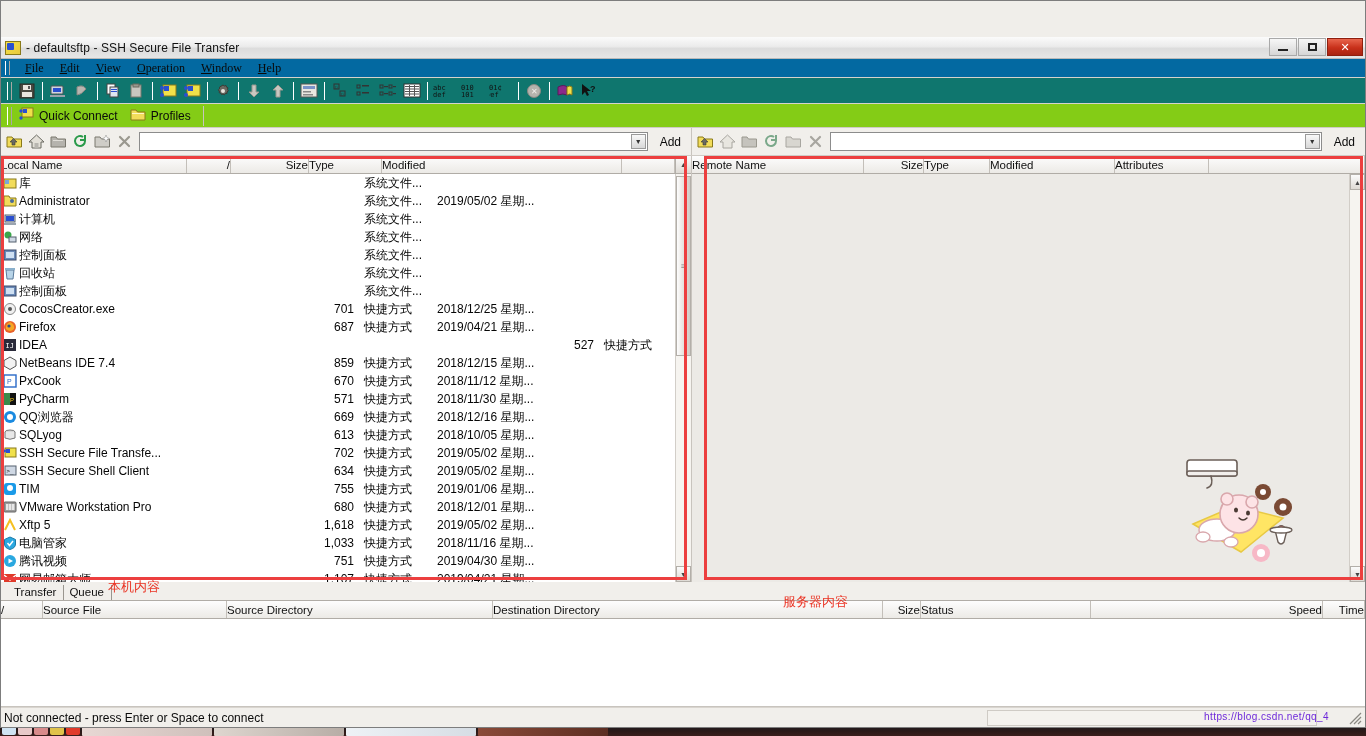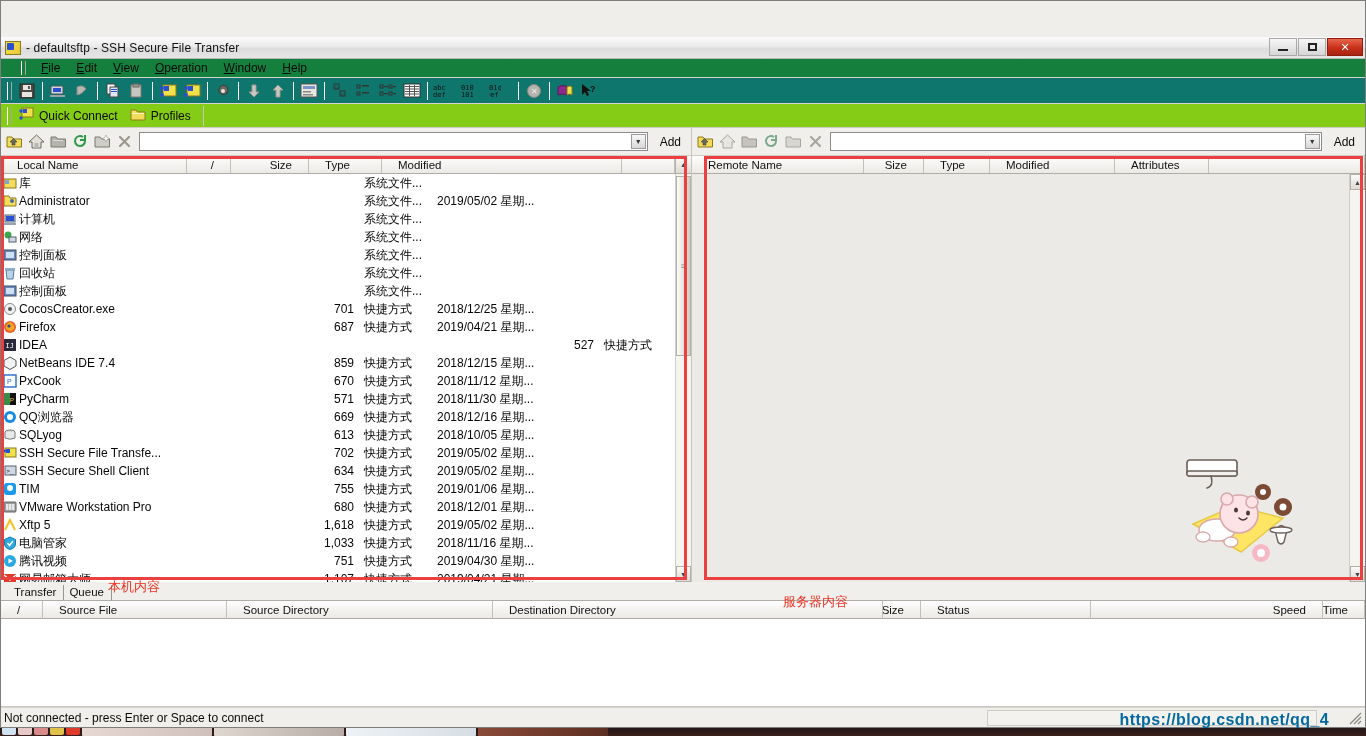--- a/index.html
+++ b/index.html
@@ -59,21 +59,21 @@
     font-size: 11px; color: #222;
   }
   .wc.close {
     background: linear-gradient(180deg,#e8654d 0%, #c8301a 55%, #a82412 100%);
     border-color: #8e1f0e; color: #fff; font-weight: bold; width: 36px;
   }
 
   
   #menubar {
     height: 19px; flex: 0 0 19px; display: flex; align-items: center;
-    background: #15803d; border-bottom: 1px solid #d6d2cc; padding-left: 20px;
+    background: #0369a1; border-bottom: 1px solid #d6d2cc; padding-left: 4px; font-family: Liberation Serif, serif;
   }
   #menubar .grip { width: 5px; height: 14px; border-left: 1px solid #fff; border-right: 1px solid #a9a7a3; margin-right: 7px; }
   .menu-item { font-size: 12px; padding: 1px 8px; color: #0a0a0a; }
   .menu-item u { text-decoration: underline; }
 
   
   #toolbar {
     height: 26px; flex: 0 0 26px; display: flex; align-items: center;
     background: #0f766e; border-bottom: 1px solid #d6d2cc; padding-left: 3px;
   }
@@ -115,21 +115,21 @@
   .pane { display: flex; flex-direction: column; position: relative; }
   .pane.left { width: 690px; }
   .pane.right { flex: 1; border-left: 1px solid #c8c4be; }
   .pane-hl { position: absolute; border: 3px solid #ec3f3f; pointer-events: none; z-index: 6; }
 
   .colhdr {
     height: 18px; flex: 0 0 18px; display: flex;
     background: linear-gradient(180deg,#fdfdfd,#eceae6);
     border-bottom: 1px solid #b0aca6; font-size: 11.5px; color: #111;
   }
-  .ch { border-right: 1px solid #c3bfb9; padding: 1px 16px; display: flex; align-items: center; overflow: hidden; white-space: nowrap; }
+  .ch { border-right: 1px solid #c3bfb9; padding: 1px 0; display: flex; align-items: center; overflow: hidden; white-space: nowrap; }
   .ch.r { justify-content: flex-end; }
 
   .listbody { flex: 1; background: #fff; overflow: hidden; position: relative; display: flex; }
   .rows { flex: 1; }
   .row { height: 18px; display: flex; align-items: center; font-size: 12px; color: #060606; }
   .ricon { width: 18px; flex: 0 0 18px; display: flex; align-items: center; justify-content: center; }
   .rname { flex: 1; overflow: hidden; white-space: nowrap; }
   .rsize { width: 78px; text-align: right; padding-right: 8px; }
   .rtype { width: 73px; padding-left: 2px; }
   .rmod  { width: 240px; padding-left: 2px; }
@@ -162,21 +162,21 @@
   #tabsrow { height: 18px; flex: 0 0 18px; display: flex; align-items: flex-end; background: #f1efeb; padding-left: 8px; position: relative; }
   .tab { font-size: 11.5px; padding: 1px 7px 2px 5px; border-right: 1px solid #9a968f; color: #111; }
   .annot { position: absolute; color: #ea3323; font-size: 13px; white-space: nowrap; }
 
   #xferhdr { height: 19px; flex: 0 0 19px; display: flex; background: linear-gradient(180deg,#fdfdfd,#eceae6); border-top: 1px solid #b0aca6; border-bottom: 1px solid #b0aca6; font-size: 11.5px; color: #111; position: relative; }
   #xferbody { height: 88px; flex: 0 0 88px; background: #fff; border-bottom: 1px solid #c8c4be; }
 
   
   #statusbar { height: 20px; flex: 0 0 20px; display: flex; align-items: center; background: #f1efeb; border-top: 1px solid #d9d5cf; font-size: 12px; color: #0a0a0a; padding-left: 3px; position: relative; }
   .status-slot { height: 16px; border: 1px solid #cfcbc5; background: #f4f2ee; }
-  #wm { position: absolute; right: 36px; top: 3px; font-size: 16px; color: #0369a1; letter-spacing: .4px; white-space: nowrap; font-weight: bold; }
+  #wm { position: absolute; right: 36px; top: 3px; font-size: 10px; color: #6d28d9; letter-spacing: .4px; white-space: nowrap; }
   #grip-res { position: absolute; right: 2px; bottom: 1px; width: 14px; height: 14px; }
 </style>
 </head>
 <body>
 
 <div id="desktop">
   <div id="taskbar">
     <div class="tb-dot" style="background:#cfe3f2"></div>
     <div class="tb-dot" style="background:#e8c9c9"></div>
     <div class="tb-dot" style="background:#d98b8b"></div>

